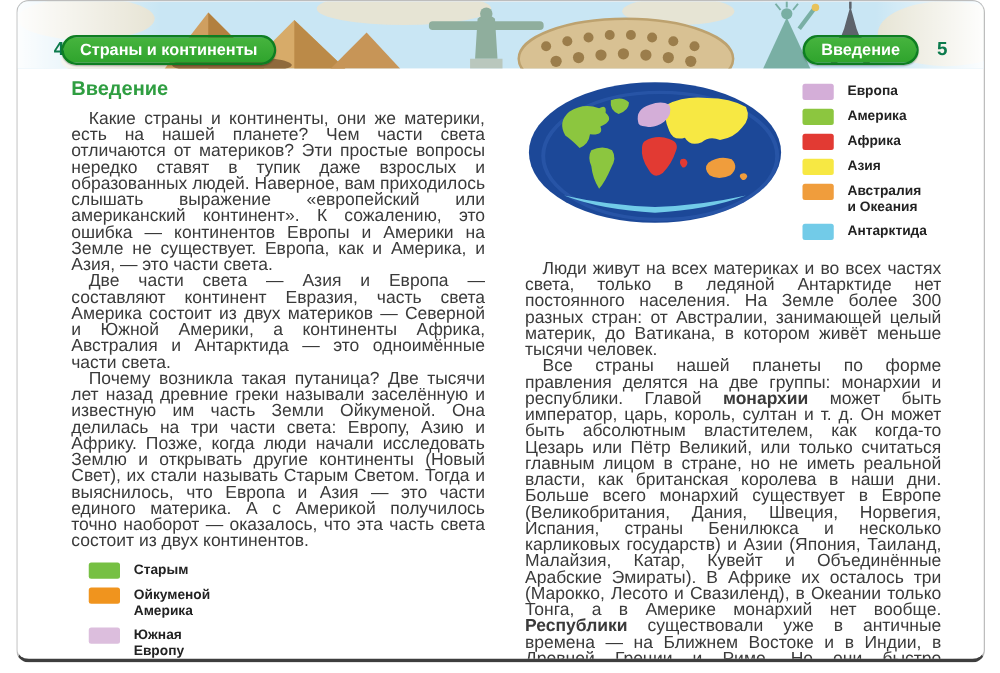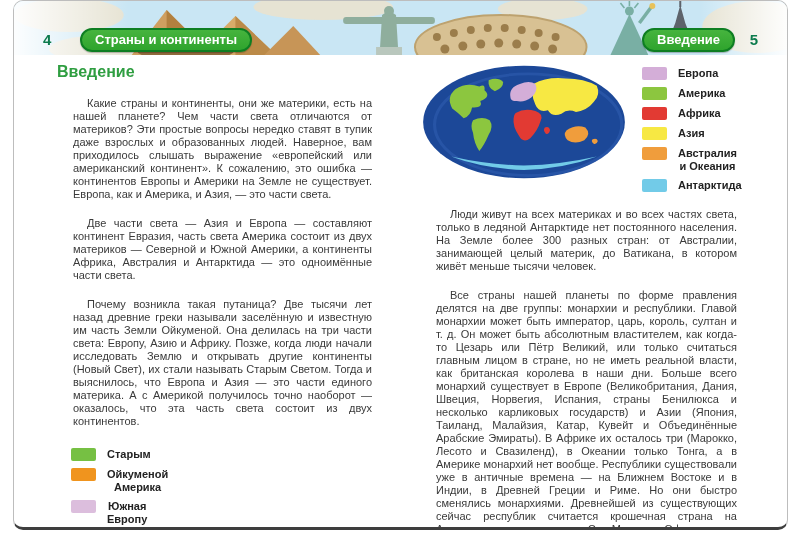--- a/index.html
+++ b/index.html
@@ -44,52 +44,52 @@
   .tab{
     position:absolute;top:27px;z-index:5;
     background:linear-gradient(#46b43e,var(--accent-green));
     border:2px solid var(--pill-border);
     border-radius:13px;
     color:#ffffff;font-weight:bold;font-size:13px;
     padding:2px 13px 3px 13px;
     white-space:nowrap;
     box-shadow:0 1px 1px rgba(0,0,0,.25);
   }
-  .tab-left{left:66px;}
+  .tab-left{left:35px;}
   .tab-right{right:52px;}
   
   .col{position:absolute;top:62px;}
   .col-left{left:43px;width:331px;}
   .col-right{left:406px;width:333px;}
   h2.intro-heading{
     margin:0 0 7px 0;
     font-size:16px;line-height:18px;
     color:var(--heading-green);
   }
   .textblock p{
-    margin:16px;
-    font-size:11px;line-height:13px;
+    margin:0;
+    font-size:14px;line-height:13px;
     text-align:justify;
     text-indent:14px;
   }
-  .textblock p b{font-weight:normal;}
+  .textblock p b{font-weight:bold;}
   
   .figure{display:flex;align-items:flex-start;}
   .figure-left{margin-top:7px;}
   .map-wrap{flex:0 0 auto;}
   .map-caption{
     font-size:11px;font-style:italic;color:#2c2c2c;
     margin-top:5px;
   }
   .legend{
     display:flex;flex-direction:column;
     margin-left:14px;padding-top:4px;
     gap:7px;
   }
-  .legend-row{display:flex;align-items:flex-start;text-align:center;}
+  .legend-row{display:flex;align-items:flex-start;}
   .swatch{
     flex:0 0 auto;
     width:25px;height:13px;border-radius:2px;
     margin-right:11px;margin-top:0;
   }
   .legend-label{
     font-size:11px;line-height:12.5px;font-weight:bold;color:#222;
     white-space:pre-line;
   }
 </style>

